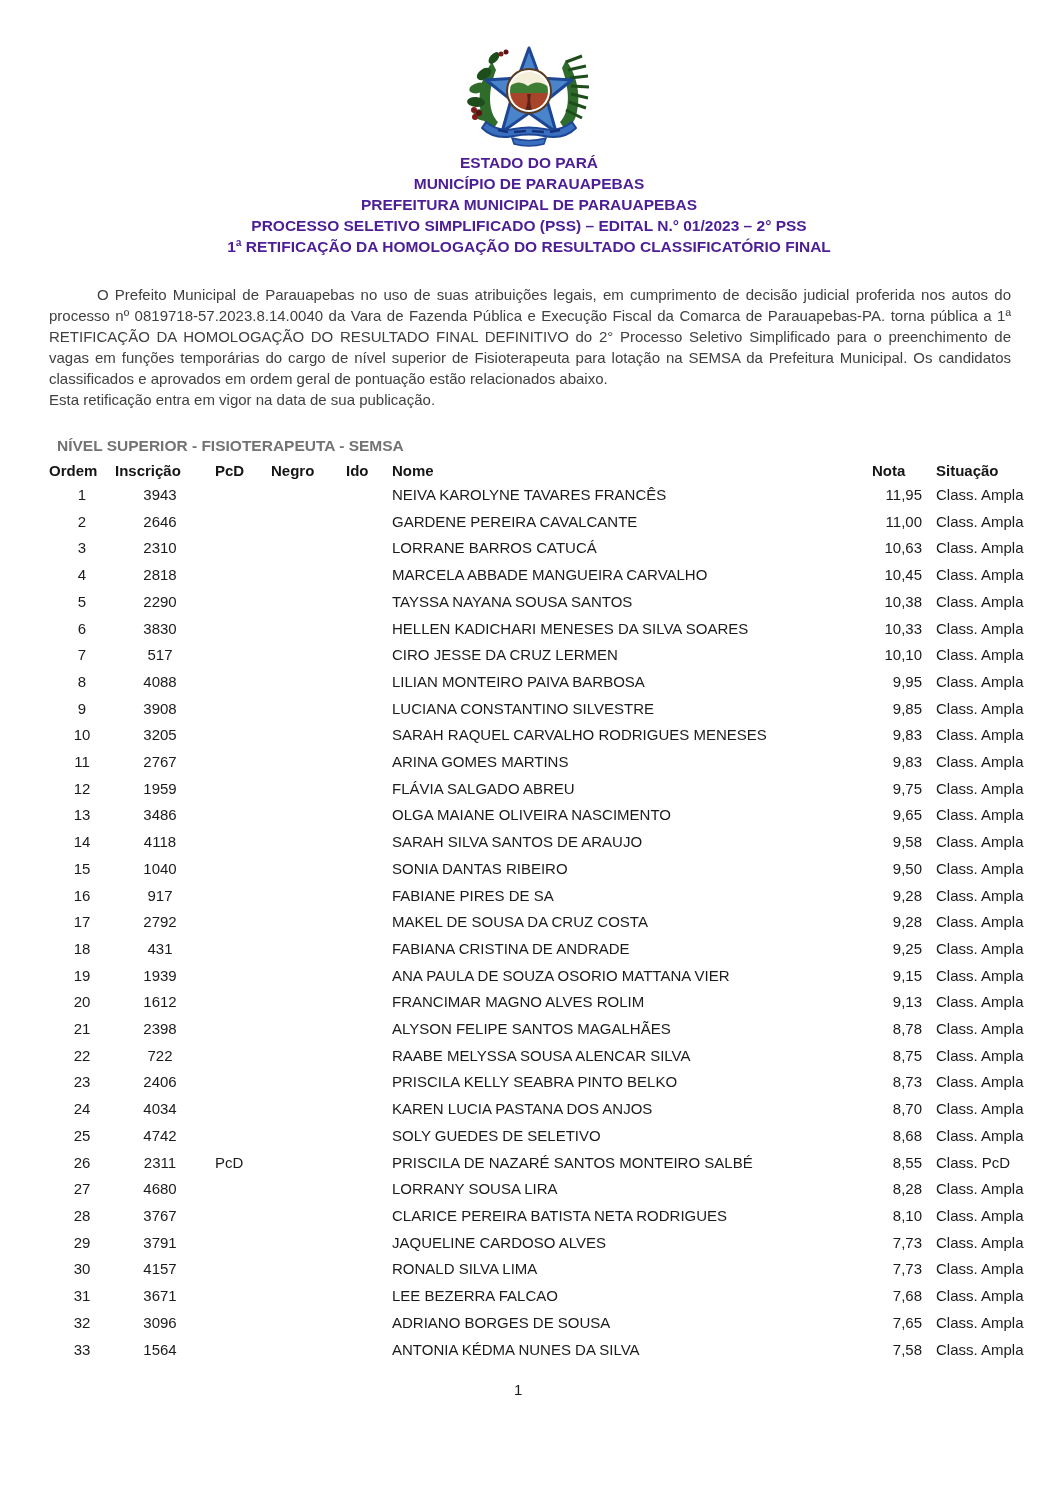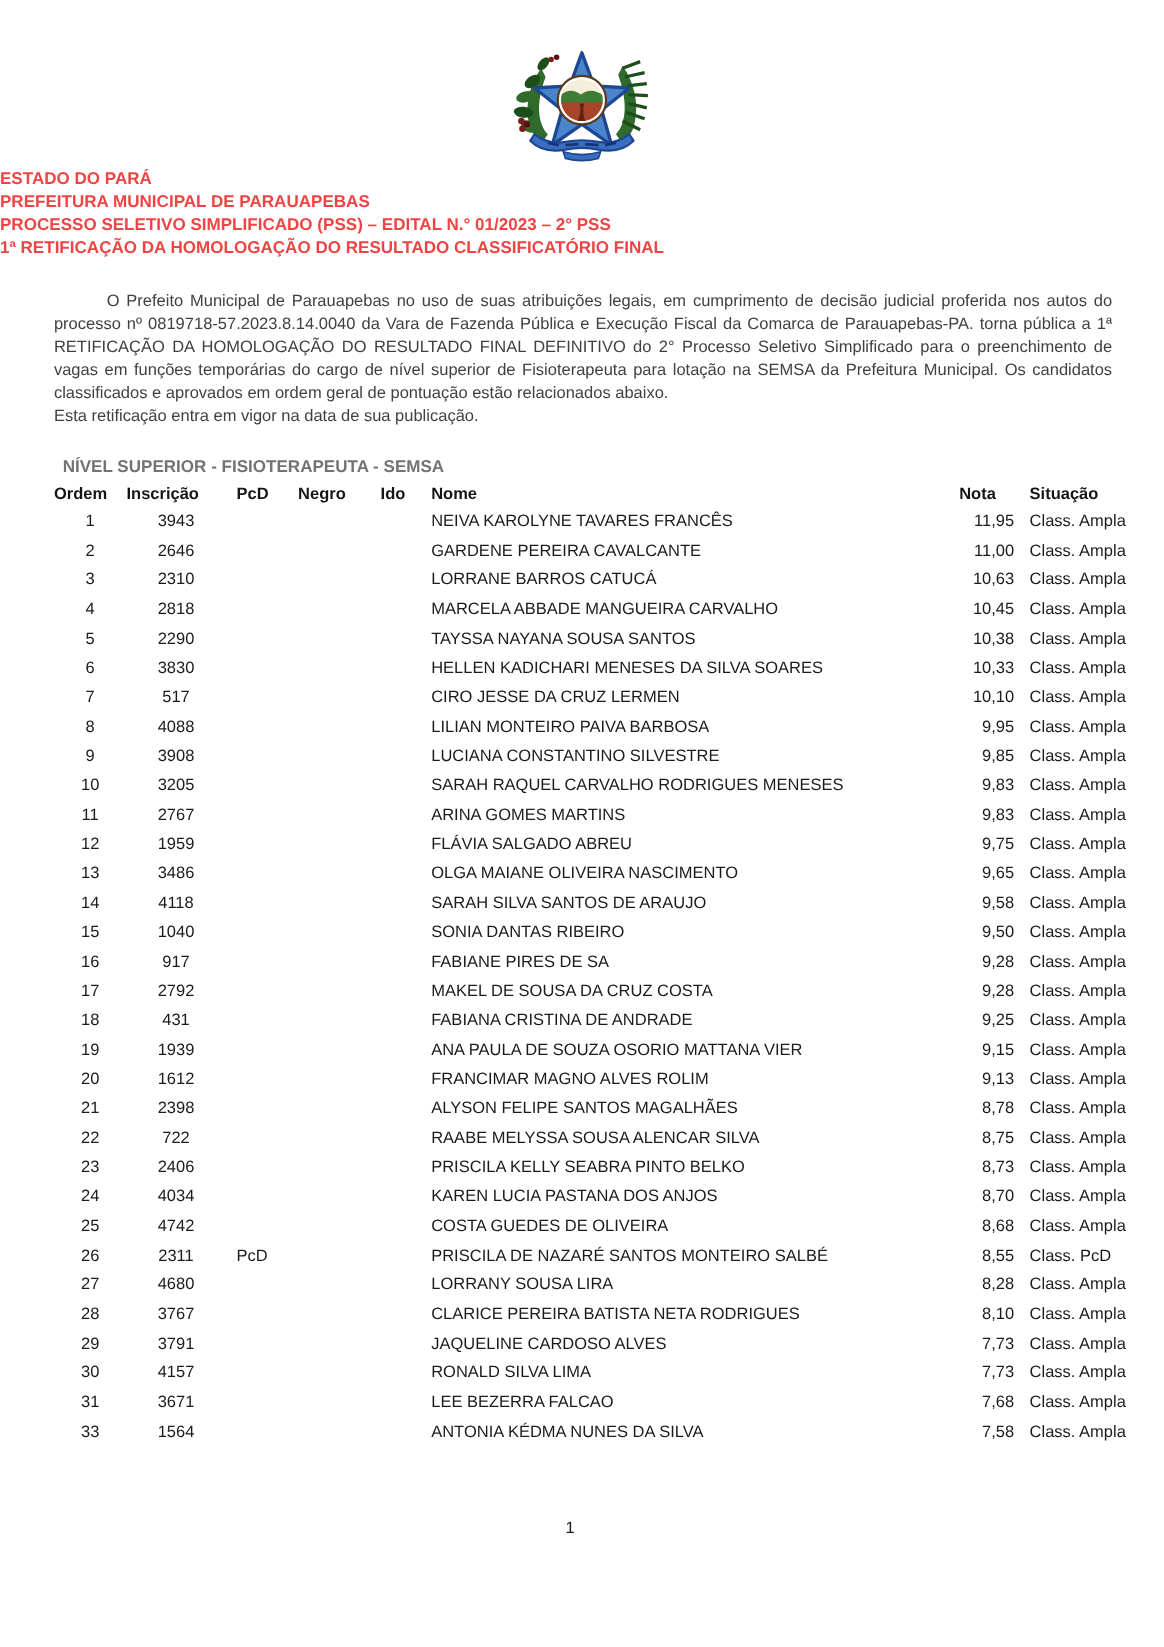--- a/index.html
+++ b/index.html
@@ -13,25 +13,25 @@
     overflow: hidden;
   }
   .crest {
     display: block;
     margin: 44px auto 0 auto;
     width: 150px;
     height: 106px;
   }
   .title-block {
     margin-top: 2px;
-    text-align: left;
+    text-align: center;
     font-weight: bold;
     font-size: 15.5px;
     line-height: 21px;
-    color: #ef4444;
+    color: #4c1d95;
   }
   .para-block {
     width: 962px;
     margin: 27px 0 0 49px;
     font-size: 15px;
     line-height: 21px;
     text-align: justify;
     color: #404040;
   }
   .para-block p { margin: 0; }
@@ -126,20 +126,21 @@
 
     <g>
       <path d="M28 84 Q40 96 60 92 Q75 89 90 92 Q110 96 122 84 L118 78 Q106 88 90 85 Q75 82 60 85 Q44 88 32 78 Z" fill="#3a6fc0" stroke="#1d4694" stroke-width="2" stroke-linejoin="round"></path>
       <path d="M44 86 L54 88 M60 88 L72 87 M78 87 L90 88 M96 88 L106 86" stroke="#16337a" stroke-width="2.5" fill="none"></path>
       <path d="M58 94 Q75 99 92 94 L90 100 Q75 104 60 100 Z" fill="#3a6fc0" stroke="#1d4694" stroke-width="1.5"></path>
     </g>
   </svg>
 
   <div class="title-block">
     <div>ESTADO DO PARÁ</div>
+    <div>MUNICÍPIO DE PARAUAPEBAS</div>
     <div>PREFEITURA MUNICIPAL DE PARAUAPEBAS</div>
     <div>PROCESSO SELETIVO SIMPLIFICADO (PSS) – EDITAL N.° 01/2023 – 2° PSS</div>
     <div>1ª RETIFICAÇÃO DA HOMOLOGAÇÃO DO RESULTADO CLASSIFICATÓRIO FINAL</div>
   </div>
 
   <div class="para-block">
     <p class="para-main">O Prefeito Municipal de Parauapebas no uso de suas atribuições legais, em cumprimento de decisão judicial proferida nos autos do processo nº 0819718-57.2023.8.14.0040 da Vara de Fazenda Pública e Execução Fiscal da Comarca de Parauapebas-PA. torna pública a 1ª RETIFICAÇÃO DA HOMOLOGAÇÃO DO RESULTADO FINAL DEFINITIVO do 2° Processo Seletivo Simplificado para o preenchimento de vagas em funções temporárias do cargo de nível superior de Fisioterapeuta para lotação na SEMSA da Prefeitura Municipal. Os candidatos classificados e aprovados em ordem geral de pontuação estão relacionados abaixo.</p>
     <p class="para-effect">Esta retificação entra em vigor na data de sua publicação.</p>
   </div>
 
@@ -398,21 +399,21 @@
           <td class="c-nome">KAREN LUCIA PASTANA DOS ANJOS</td>
           <td class="c-nota">8,70</td>
           <td class="c-situacao">Class. Ampla</td>
         </tr>
         <tr>
           <td class="c-ordem">25</td>
           <td class="c-inscricao">4742</td>
           <td class="c-pcd"></td>
           <td class="c-negro"></td>
           <td class="c-ido"></td>
-          <td class="c-nome">COSTA GUEDES DE OLIVEIRA</td>
+          <td class="c-nome">SOLY GUEDES DE SELETIVO</td>
           <td class="c-nota">8,68</td>
           <td class="c-situacao">Class. Ampla</td>
         </tr>
         <tr>
           <td class="c-ordem">26</td>
           <td class="c-inscricao">2311</td>
           <td class="c-pcd">PcD</td>
           <td class="c-negro"></td>
           <td class="c-ido"></td>
           <td class="c-nome">PRISCILA DE NAZARÉ SANTOS MONTEIRO SALBÉ</td>
@@ -463,20 +464,30 @@
           <td class="c-ordem">31</td>
           <td class="c-inscricao">3671</td>
           <td class="c-pcd"></td>
           <td class="c-negro"></td>
           <td class="c-ido"></td>
           <td class="c-nome">LEE BEZERRA FALCAO</td>
           <td class="c-nota">7,68</td>
           <td class="c-situacao">Class. Ampla</td>
         </tr>
         <tr>
+          <td class="c-ordem">32</td>
+          <td class="c-inscricao">3096</td>
+          <td class="c-pcd"></td>
+          <td class="c-negro"></td>
+          <td class="c-ido"></td>
+          <td class="c-nome">ADRIANO BORGES DE SOUSA</td>
+          <td class="c-nota">7,65</td>
+          <td class="c-situacao">Class. Ampla</td>
+        </tr>
+        <tr>
           <td class="c-ordem">33</td>
           <td class="c-inscricao">1564</td>
           <td class="c-pcd"></td>
           <td class="c-negro"></td>
           <td class="c-ido"></td>
           <td class="c-nome">ANTONIA KÉDMA NUNES DA SILVA</td>
           <td class="c-nota">7,58</td>
           <td class="c-situacao">Class. Ampla</td>
         </tr>
       </tbody>

